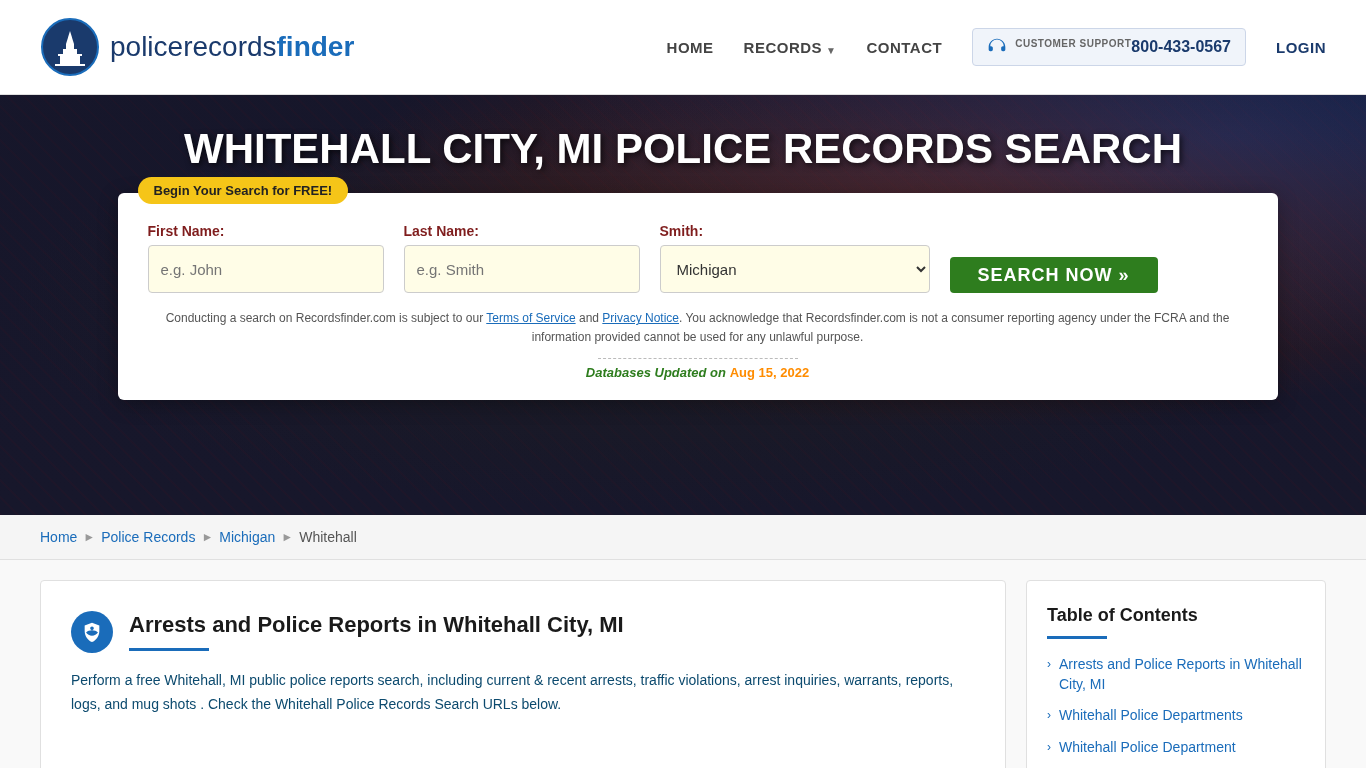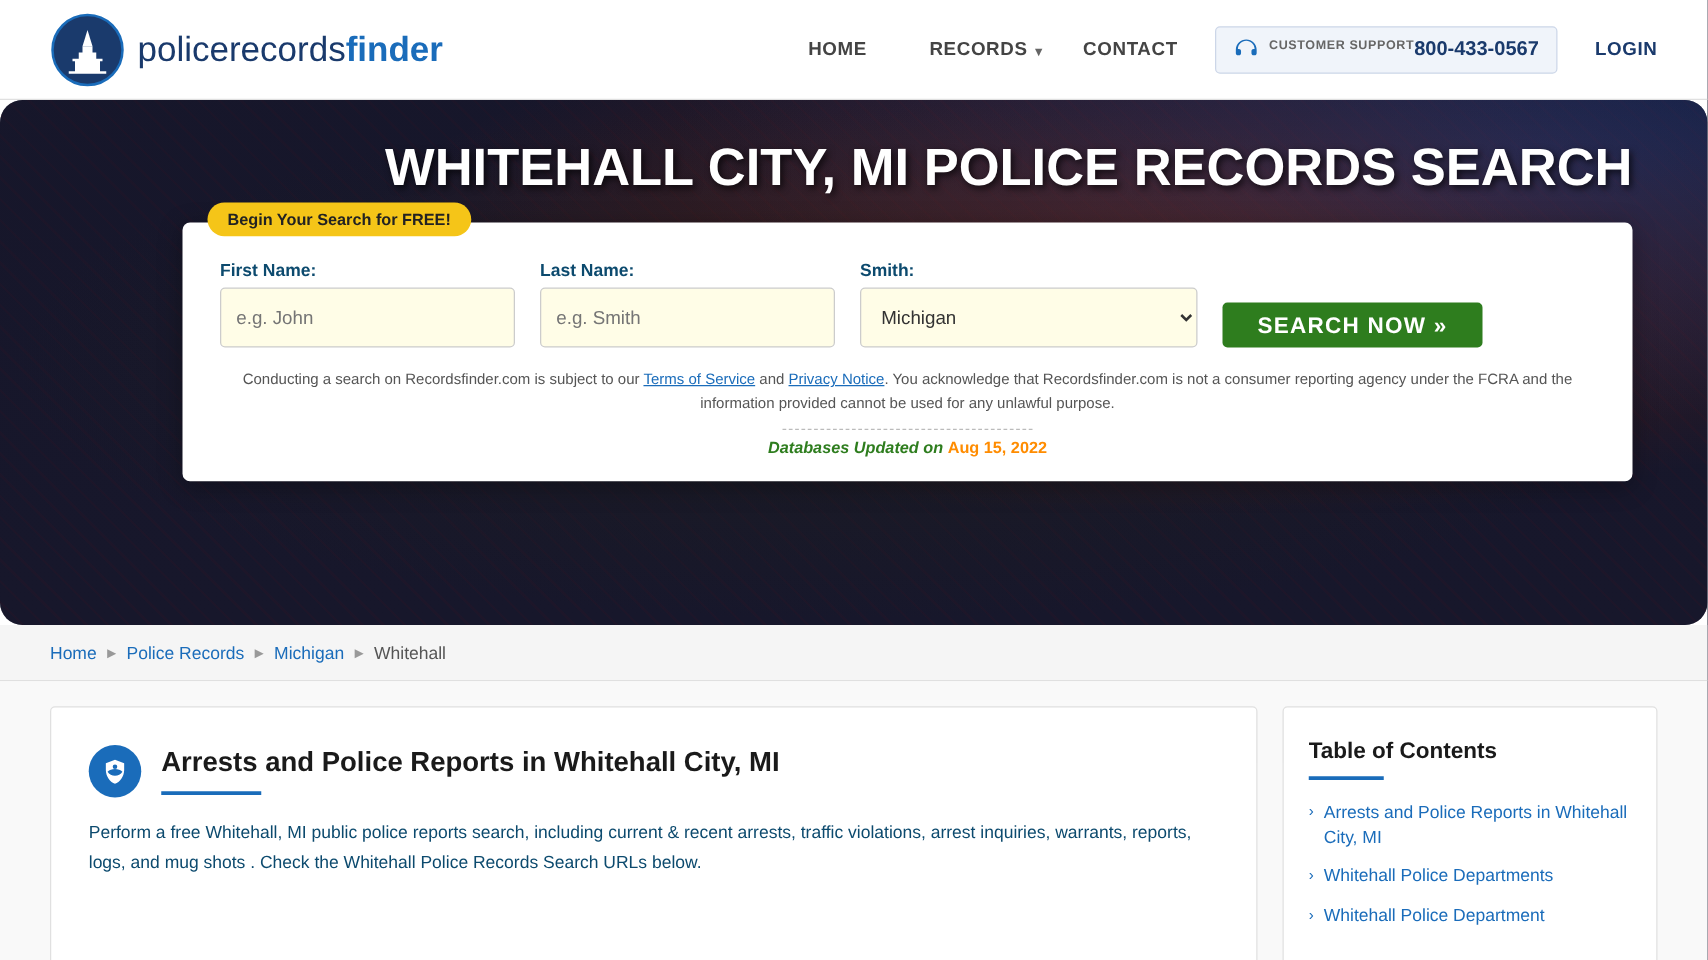--- a/index.html
+++ b/index.html
@@ -6,21 +6,21 @@
     body { font-family: Arial, sans-serif; font-size: 14px; color: #333; background: #fff; }
 
     
     #header {
       display: flex;
       align-items: center;
       justify-content: space-between;
       padding: 10px 40px;
       background: #fff;
       border-bottom: 1px solid #e0e0e0;
-      height: 80px;
+      height: 95px;
     }
     #logo-area {
       display: flex;
       align-items: center;
       gap: 10px;
     }
     #logo-icon {
       width: 60px;
       height: 60px;
     }
@@ -34,21 +34,20 @@
       color: #444;
       font-size: 15px;
       font-weight: 600;
       letter-spacing: 0.5px;
       cursor: pointer;
     }
     .nav-records {
       display: flex;
       align-items: flex-end;
       gap: 4px;
-      margin-left: 20px;
     }
     .chevron-down {
       font-size: 10px;
       color: #666;
     }
     #customer-support {
       display: flex;
       align-items: center;
       gap: 8px;
       background: #f0f4fa;
@@ -86,25 +85,24 @@
       letter-spacing: 0.5px;
     }
 
     
     #hero {
       position: relative;
       background: #1a1a2e;
       min-height: 420px;
       display: flex;
       flex-direction: column;
-      align-items: flex-end;
+      align-items: center;
       justify-content: flex-start;
       padding: 30px 60px 0 60px;
       overflow: hidden;
-      border-radius: 18px;
     }
     #hero-bg {
       position: absolute;
       top: 0; left: 0; right: 0; bottom: 0;
       background: linear-gradient(rgba(20,20,40,0.6), rgba(20,20,40,0.5)),
         repeating-linear-gradient(
           45deg,
           rgba(180,0,0,0.08) 0px,
           rgba(180,0,0,0.08) 2px,
           transparent 2px,
@@ -164,21 +162,21 @@
       margin-bottom: 16px;
     }
     .field-group {
       display: flex;
       flex-direction: column;
       gap: 6px;
     }
     .field-group label {
       font-size: 14px;
       font-weight: 600;
-      color: #0c4a6e;
+      color: #7f1d1d;
     }
     .field-group input, .field-group select {
       height: 48px;
       border: 1px solid #ccc;
       border-radius: 4px;
       padding: 0 12px;
       font-size: 15px;
       background: #fffde7;
       color: #999;
       outline: none;

